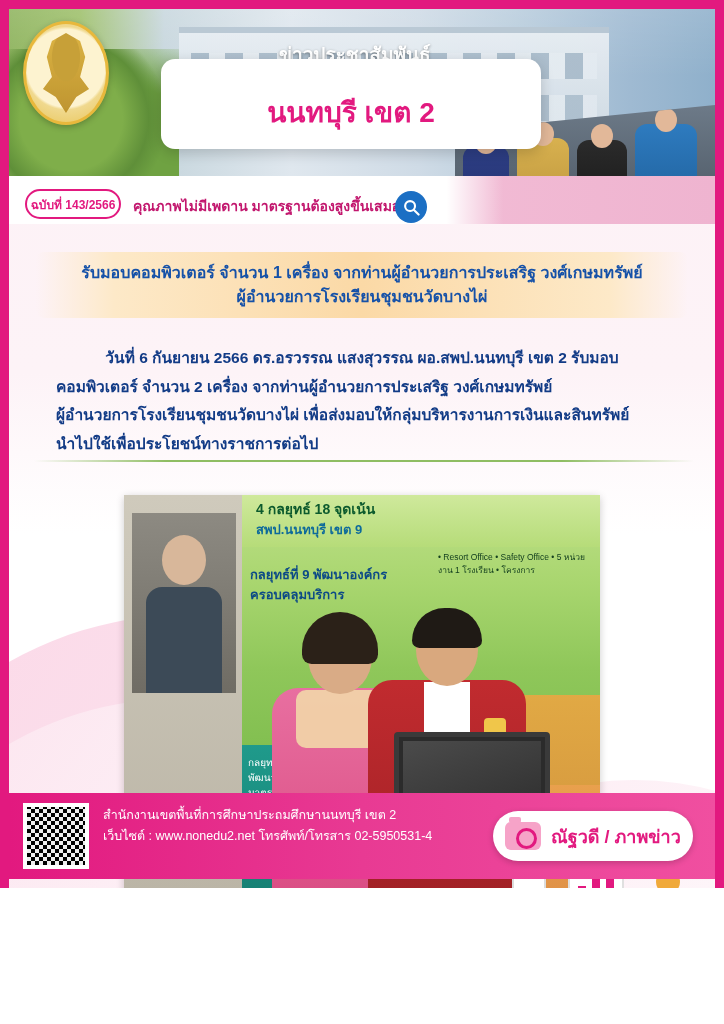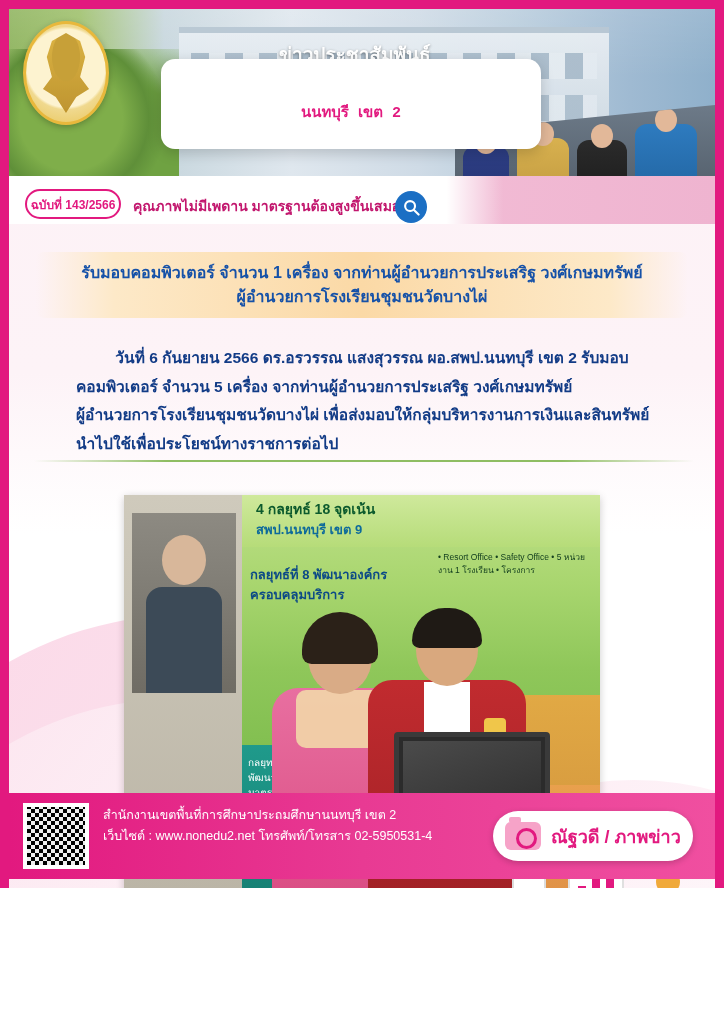--- a/index.html
+++ b/index.html
@@ -125,22 +125,22 @@
   }
   .headline-pill:before{
     content:""; position:absolute; right:-24px; top:-12px; width:84px; height:84px;
     border-radius:50%; background:#f6a823; z-index:-1;
   }
   .h-main {
     font-family:"Liberation Sans", sans-serif;
     font-size:44px; font-weight:bold; color:#e2197f; line-height:1; letter-spacing:1px;
   }
   .h-sub {
-    font-family:Liberation Mono, monospace;
-    font-size:15px; font-weight:bold; color:#e2197f; margin-top:16px;
+    font-family:Liberation Sans, sans-serif;
+    font-size:28px; font-weight:bold; color:#e2197f; margin-top:16px;
   }
   .kicker {
     position:absolute; left:270px; top:30px;
     font-family:"Liberation Sans", sans-serif;
     font-size:19px; font-weight:bold; color:#ffffff;
     text-shadow:0 1px 3px rgba(0,0,0,.45);
   }
   .issue-badge {
     position:absolute; left:16px; top:180px; width:96px; height:30px;
     border:2px solid #e2197f; border-radius:15px;
@@ -174,21 +174,21 @@
     white-space:nowrap;
   }
 
   
   .body-text {
     position:absolute; left:56px; top:344px; width:612px;
   }
   .body-line {
     font-family:"Liberation Sans", sans-serif;
     font-size:15.5px; font-weight:bold; color:#123b86;
-    line-height:1.85; text-align:center; white-space:nowrap;margin-left:20px;
+    line-height:1.85; text-align:center; white-space:nowrap;
   }
   .body-line.l2, .body-line.l3, .body-line.l4 { text-align:left; }
   .rule {
     position:absolute; left:34px; top:460px; width:660px; height:2px;
     background:linear-gradient(90deg, rgba(154,196,120,0) 0%, #8fbd63 20%, #8fbd63 80%, rgba(154,196,120,0) 100%);
   }
 
   
   .photo {
     position:absolute; left:124px; top:495px; width:476px; height:435px;
@@ -386,36 +386,36 @@
     </div>
   </div>
 
   <div class="title-band">
     <div class="title-line">รับมอบคอมพิวเตอร์ จำนวน 1 เครื่อง จากท่านผู้อำนวยการประเสริฐ  วงศ์เกษมทรัพย์</div>
     <div class="title-line">ผู้อำนวยการโรงเรียนชุมชนวัดบางไผ่</div>
   </div>
 
   <div class="body-text">
     <div class="body-line l1">วันที่ 6 กันยายน 2566 ดร.อรวรรณ  แสงสุวรรณ ผอ.สพป.นนทบุรี เขต 2 รับมอบ</div>
-    <div class="body-line l2">คอมพิวเตอร์  จำนวน 5 เครื่อง จากท่านผู้อำนวยการประเสริฐ    วงศ์เกษมทรัพย์</div>
+    <div class="body-line l2">คอมพิวเตอร์  จำนวน 2 เครื่อง จากท่านผู้อำนวยการประเสริฐ    วงศ์เกษมทรัพย์</div>
     <div class="body-line l3">ผู้อำนวยการโรงเรียนชุมชนวัดบางไผ่ เพื่อส่งมอบให้กลุ่มบริหารงานการเงินและสินทรัพย์</div>
     <div class="body-line l4">นำไปใช้เพื่อประโยชน์ทางราชการต่อไป</div>
   </div>
   <div class="rule"></div>
 
   <div class="photo">
     <div class="ph-wallL"></div>
 
     <div class="ph-poster">
       <div class="ph-poster-head"></div>
       <div class="ph-poster-txt">
         <span>4 กลยุทธ์ 18 จุดเน้น</span><br>
         <span class="sub">สพป.นนทบุรี เขต 9</span>
       </div>
-      <div class="ph-strat">กลยุทธ์ที่ 8
+      <div class="ph-strat">กลยุทธ์ที่ 9
 พัฒนาองค์กร
 ครอบคลุมบริการ</div>
       <div class="ph-bullets">• Resort Office
 • Safety Office
 • 5 หน่วยงาน 1 โรงเรียน
 • โครงการ</div>
     </div>
 
     <div class="ph-floor"></div>
     <div class="ph-orange"></div>

